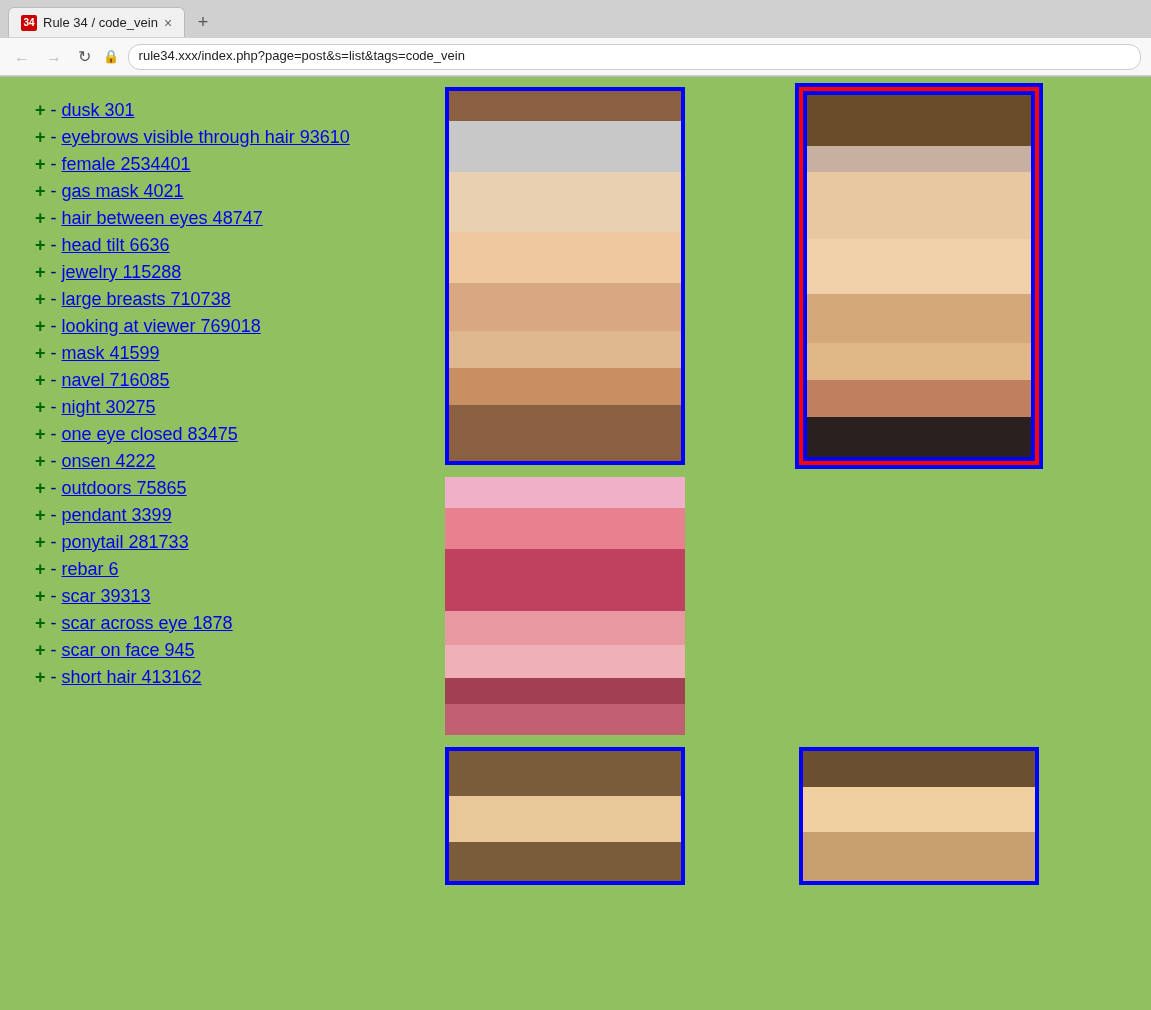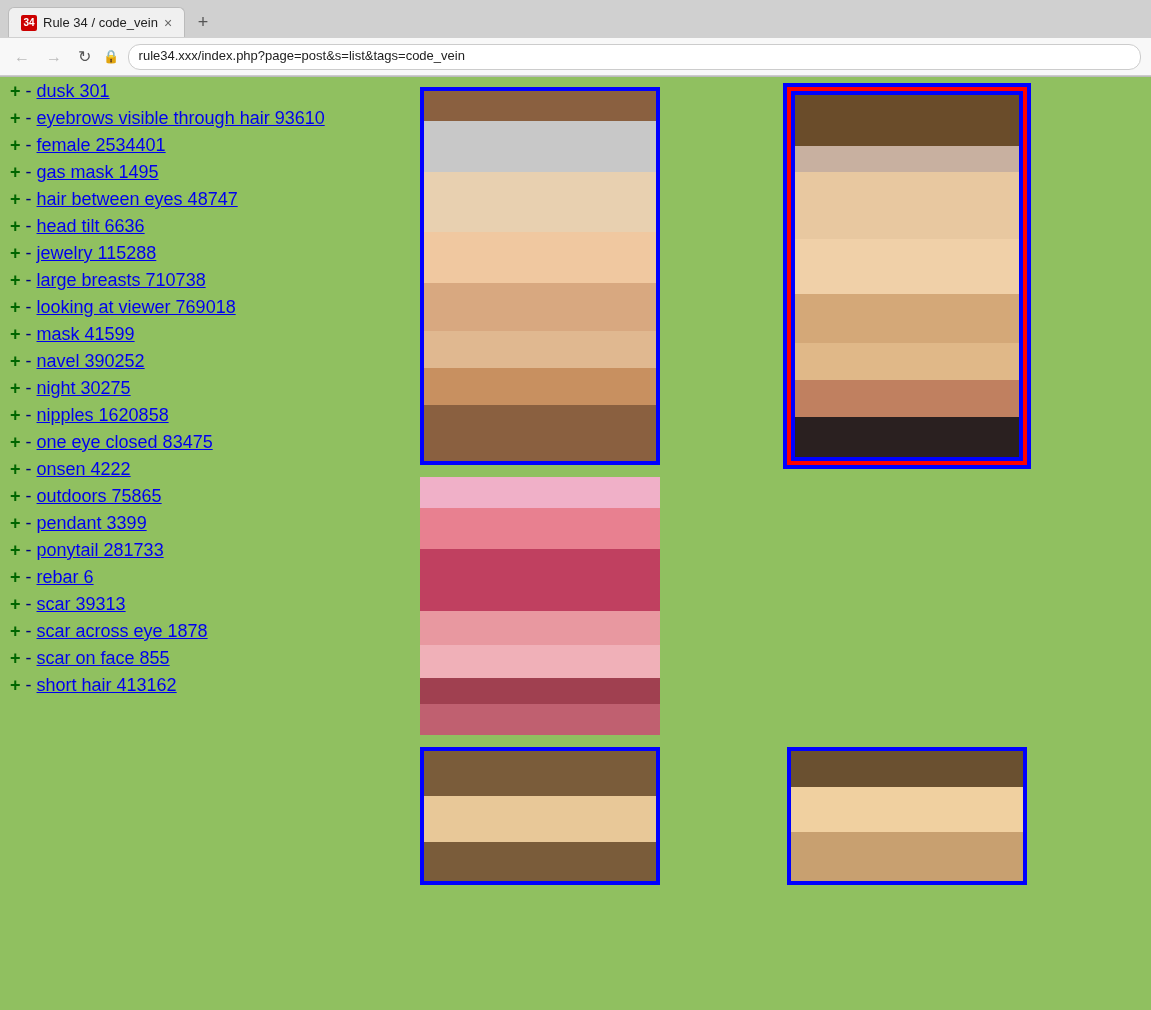--- a/index.html
+++ b/index.html
@@ -90,24 +90,25 @@
     .page-content {
       display: flex;
       background: #90c060;
       min-height: calc(1010px - 76px);
     }
 
     
     .sidebar {
       width: 410px;
       flex-shrink: 0;
-      padding: 1px 10px;
+      padding: 20px 10px;
       font-size: 18px;
       line-height: 1.5;
       color: #000080;
+      margin-left: 25px;
     }
     .plus { color: #006600; font-weight: bold; }
 
     
     .main-area {
       flex: 1;
       padding: 10px;
       display: grid;
       grid-template-columns: 1fr 1fr;
       grid-template-rows: auto auto auto;
@@ -158,21 +159,21 @@
 
     <div>
       <span class="plus">+</span>
       <span> - </span>
       <a href="#">female 2534401</a>
     </div>
 
     <div>
       <span class="plus">+</span>
       <span> - </span>
-      <a href="#">gas mask 1495</a>
+      <a href="#">gas mask 4021</a>
     </div>
 
     <div>
       <span class="plus">+</span>
       <span> - </span>
       <a href="#">hair between eyes 48747</a>
     </div>
 
     <div>
       <span class="plus">+</span>
@@ -201,35 +202,30 @@
     <div>
       <span class="plus">+</span>
       <span> - </span>
       <a href="#">mask 41599</a>
     </div>
 
 
     <div>
       <span class="plus">+</span>
       <span> - </span>
-      <a href="#">navel 390252</a>
+      <a href="#">navel 716085</a>
     </div>
 
     <div>
       <span class="plus">+</span>
       <span> - </span>
       <a href="#">night 30275</a>
     </div>
 
 
-    <div>
-      <span class="plus">+</span>
-      <span> - </span>
-      <a href="#">nipples 1620858</a>
-    </div>
 
     <div>
       <span class="plus">+</span>
       <span> - </span>
       <a href="#">one eye closed 83475</a>
     </div>
 
     <div>
       <span class="plus">+</span>
       <span> - </span>
@@ -268,21 +264,21 @@
 
     <div>
       <span class="plus">+</span>
       <span> - </span>
       <a href="#">scar across eye 1878</a>
     </div>
 
     <div>
       <span class="plus">+</span>
       <span> - </span>
-      <a href="#">scar on face 855</a>
+      <a href="#">scar on face 945</a>
     </div>
 
 
     <div>
       <span class="plus">+</span>
       <span> - </span>
       <a href="#">short hair 413162</a>
     </div>
   </div>
 

